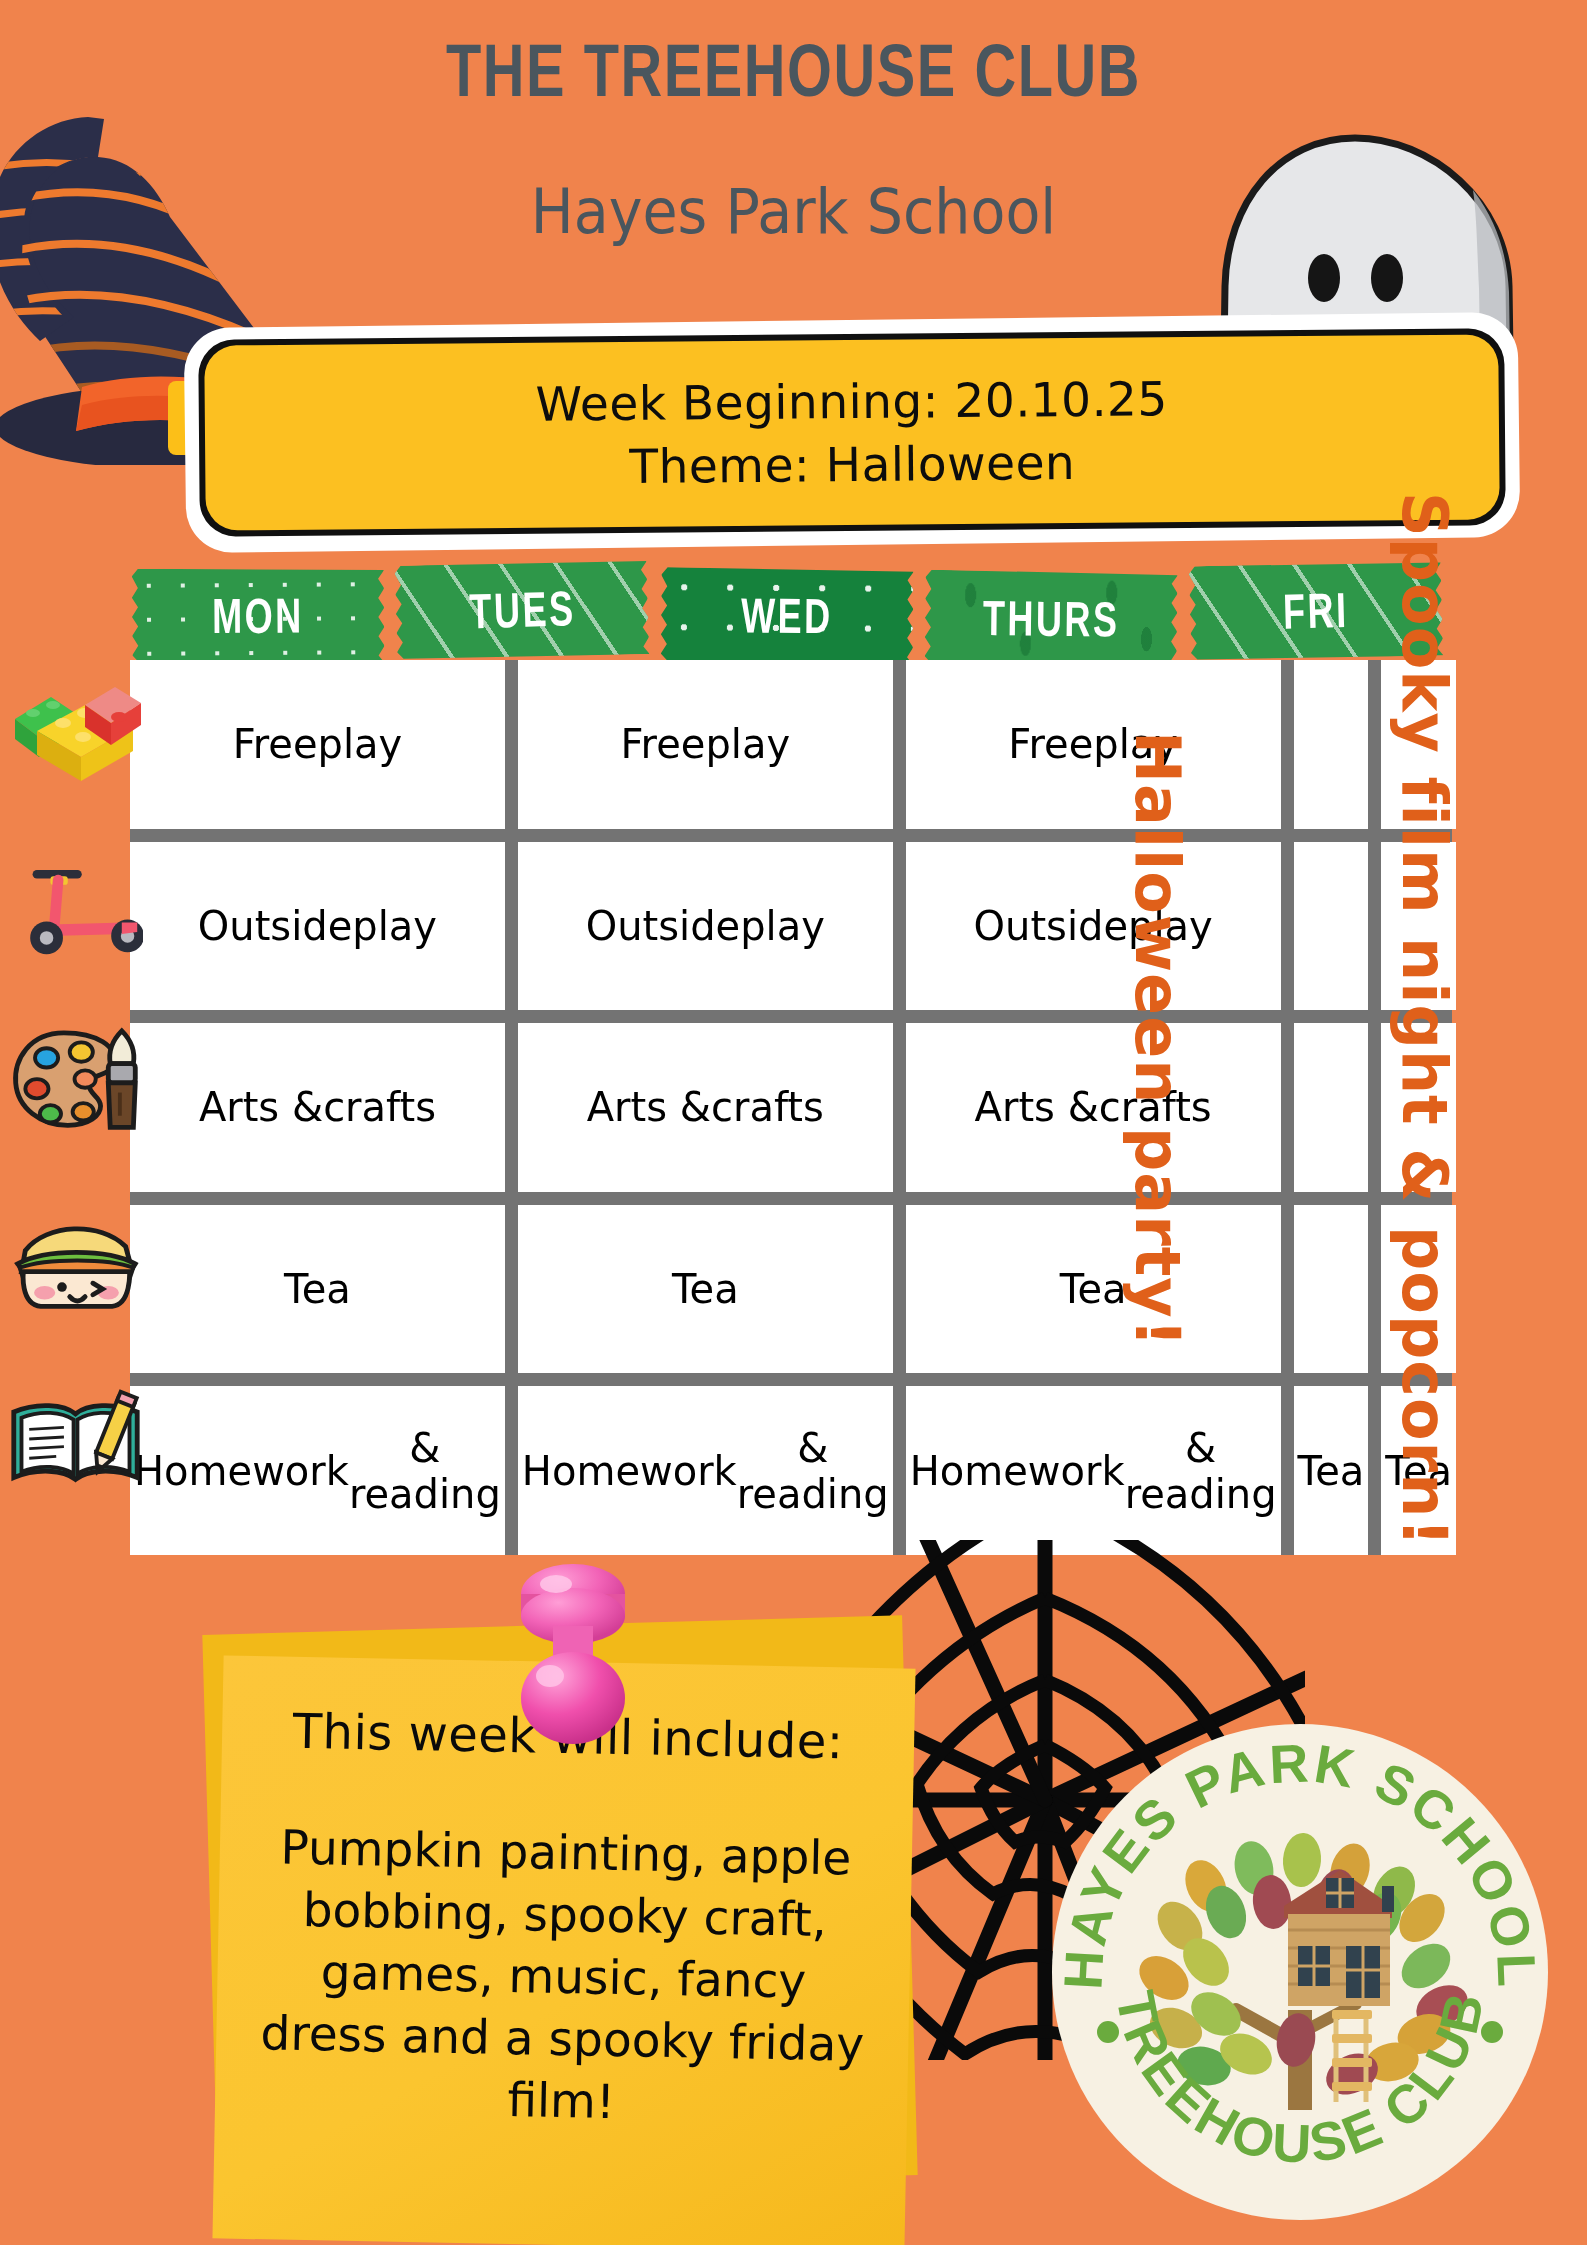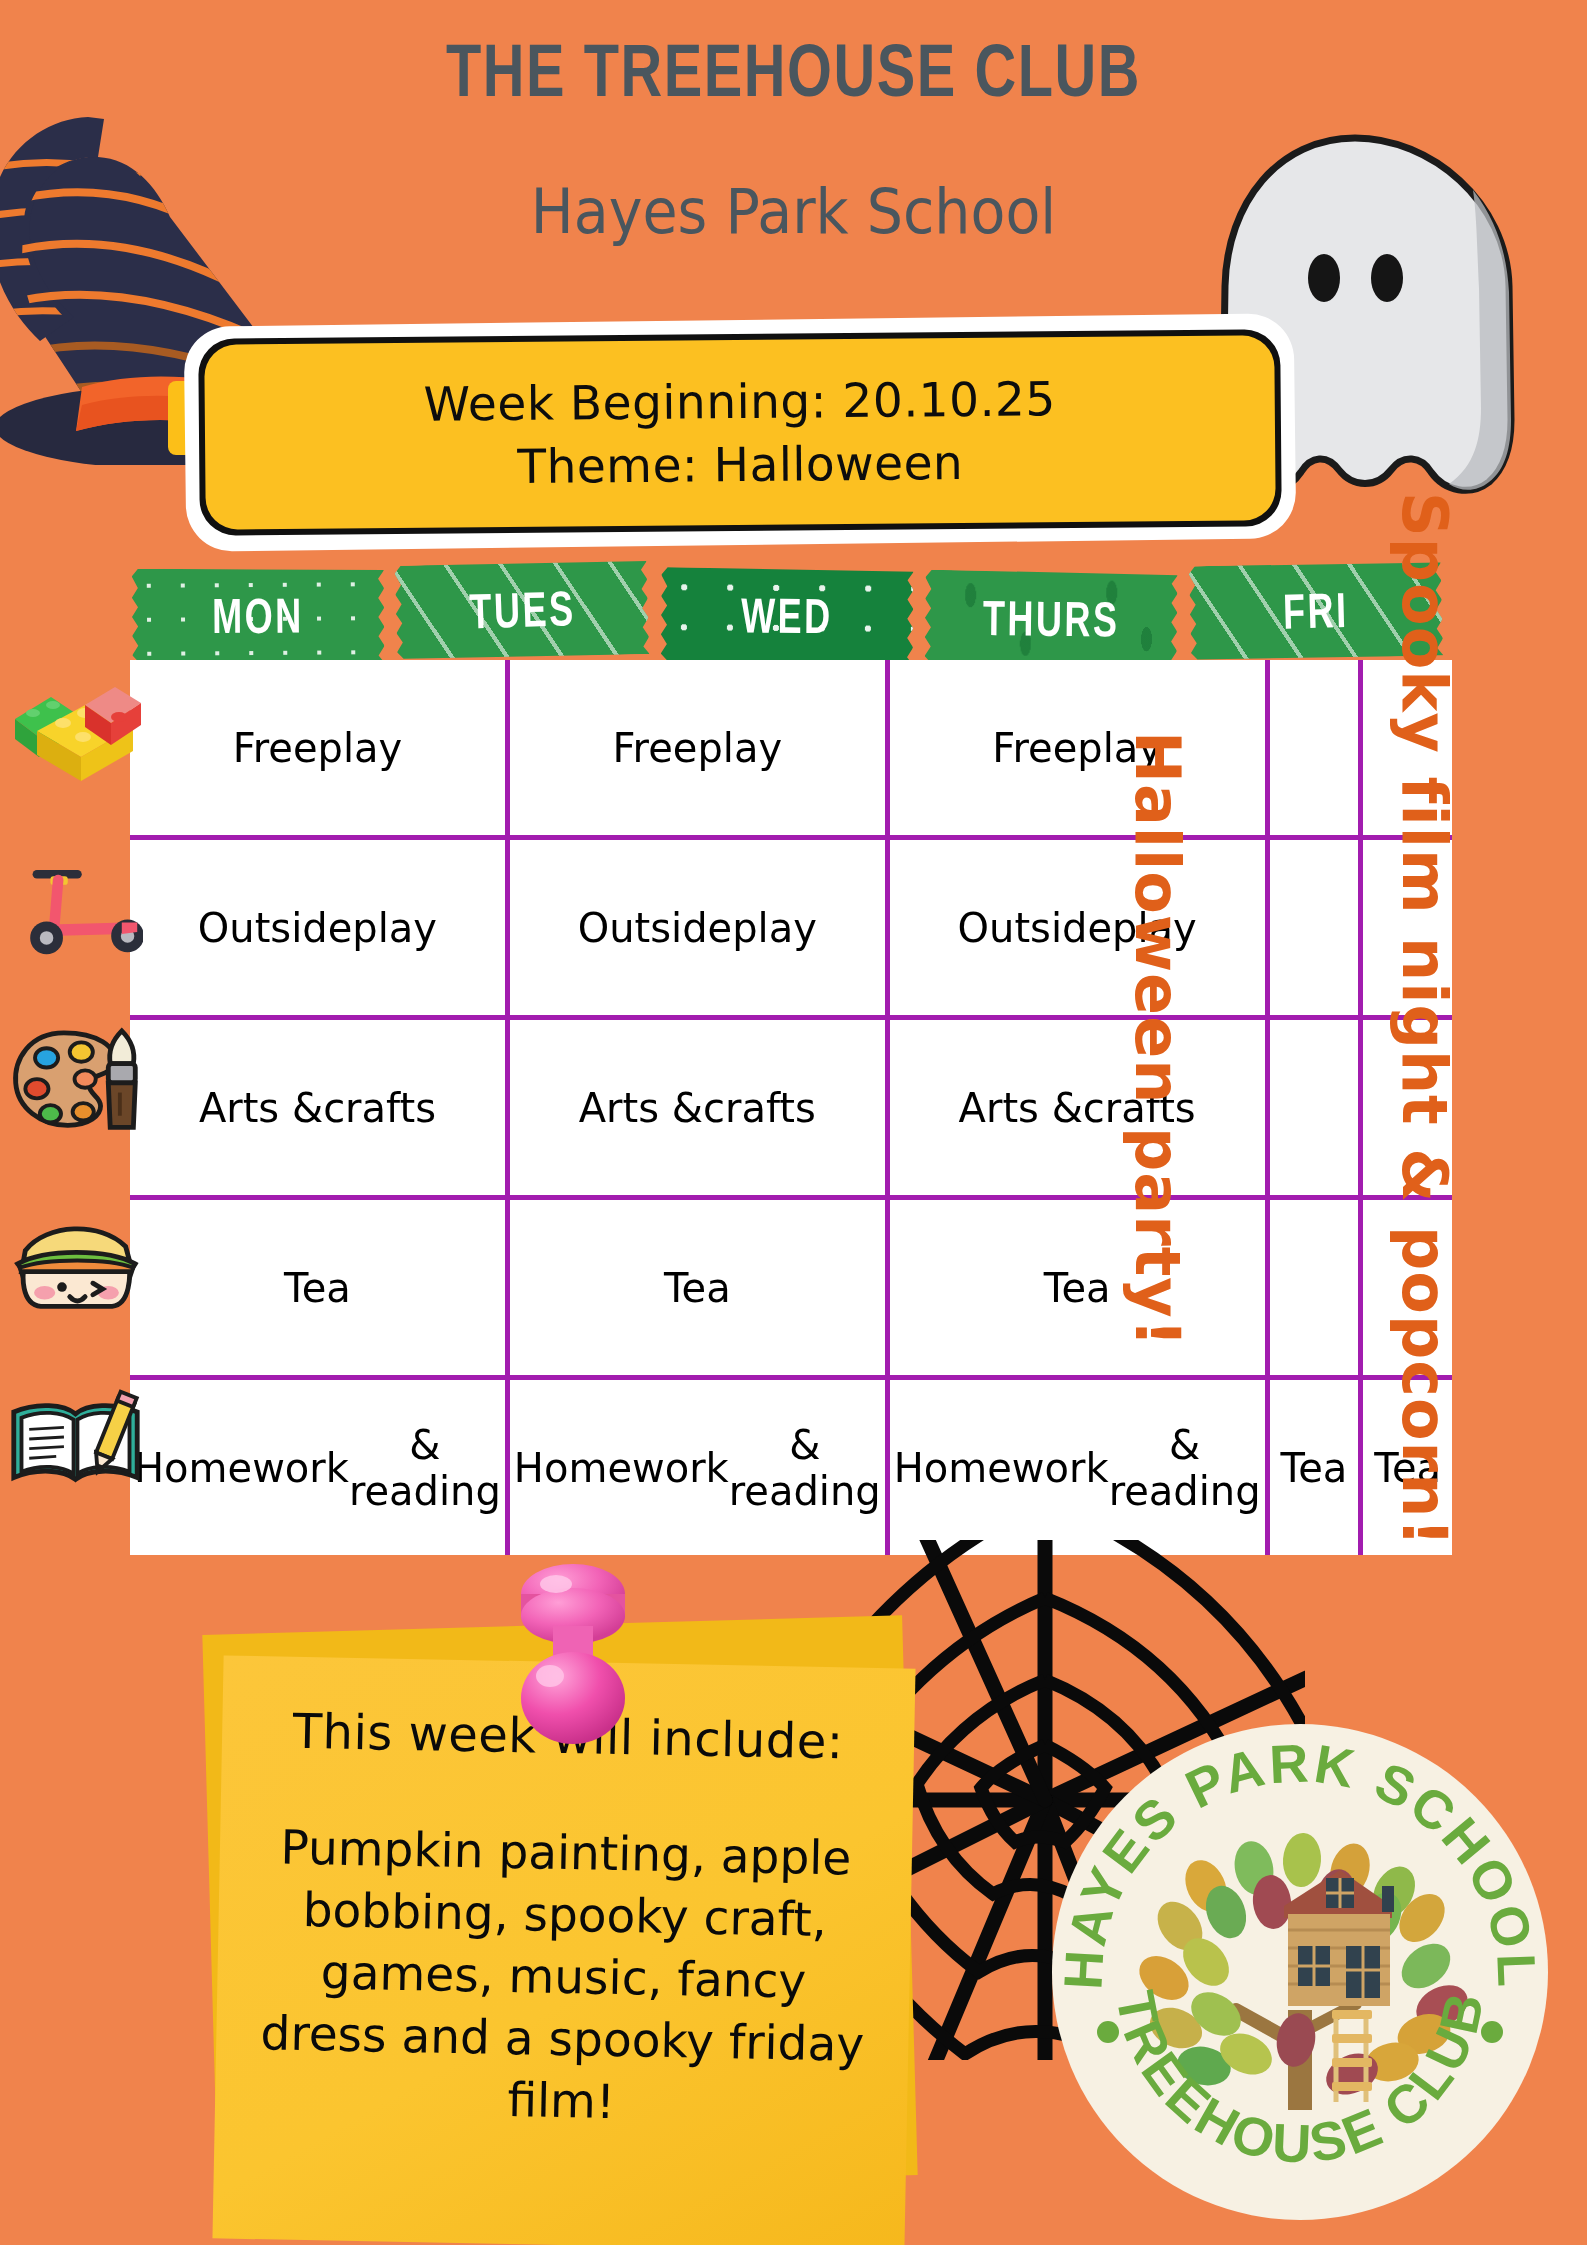--- a/index.html
+++ b/index.html
@@ -34,21 +34,21 @@
   }
 
   
   #witch-hat { position:absolute; left:-30px; top:105px; width:350px; height:360px; }
 
   
   #ghost { position:absolute; left:1155px; top:120px; width:400px; height:420px; }
 
   
   #week-banner-wrap {
-    position:absolute; left:185px; top:320px; width:1110px; height:225px;
+    position:absolute; left:185px; top:320px; width:1334px; height:225px;
   }
   #week-banner-white {
     position:absolute; inset:0;
     background:#ffffff;
     border-radius:46px;
     transform:rotate(-0.7deg);
   }
   #week-banner-black {
     position:absolute; left:14px; top:14px; right:14px; bottom:14px;
     background:#101010;
@@ -71,22 +71,22 @@
     white-space:nowrap;
   }
 
   
   #timetable {
     position:absolute; left:130px; top:660px;
     width:1322px; height:895px;
     display:grid;
     grid-template-columns:repeat(5,1fr);
     grid-template-rows:repeat(5,1fr);
-    background:#a21caf;
-    gap:5px;
+    background:#737373;
+    gap:13px;
   }
   .cell {
     background:#ffffff;
     display:flex; align-items:center; justify-content:center;
     text-align:center;
     font-family:"DejaVu Sans", sans-serif;
     font-size:40px; color:#000;
     line-height:1.15;
     padding:4px;
     position:relative;

